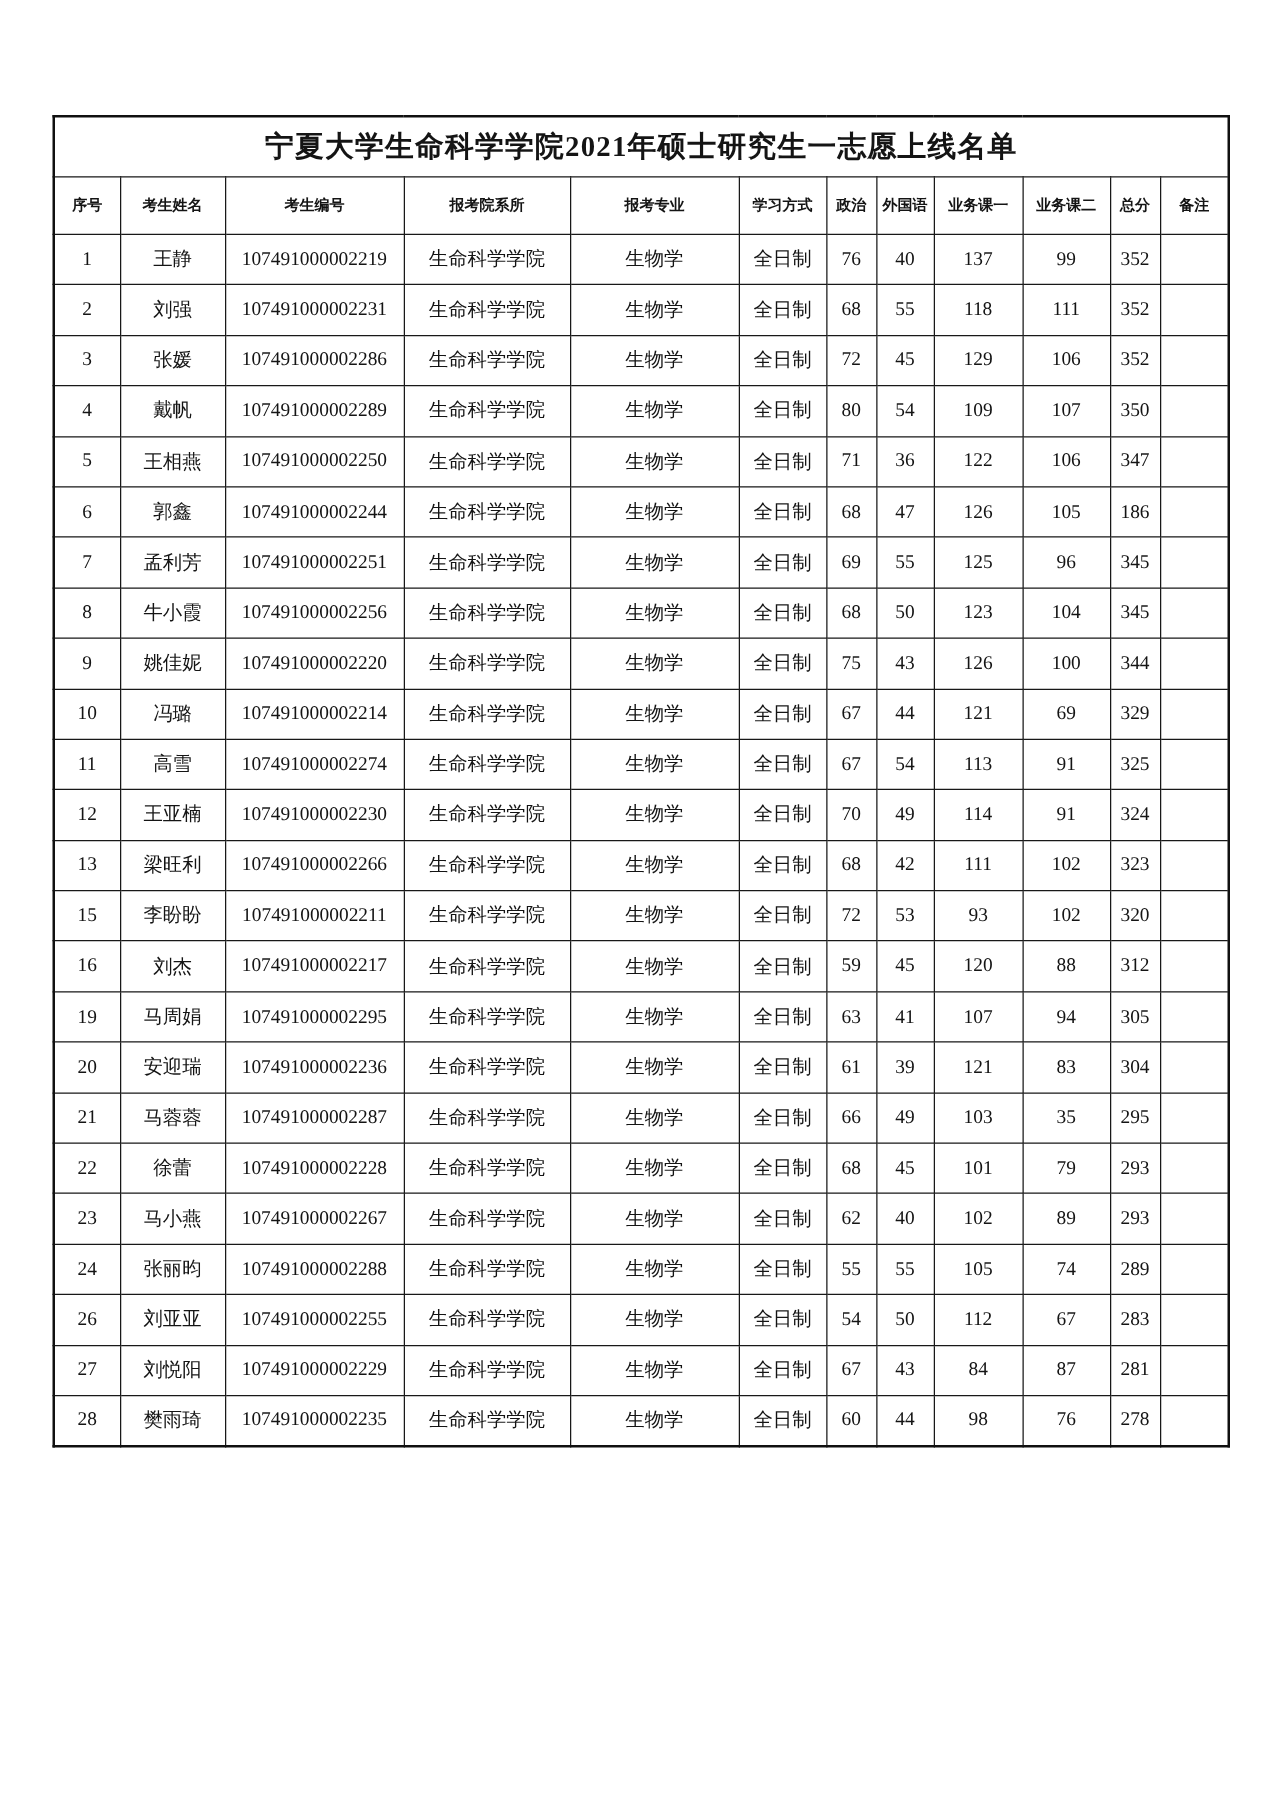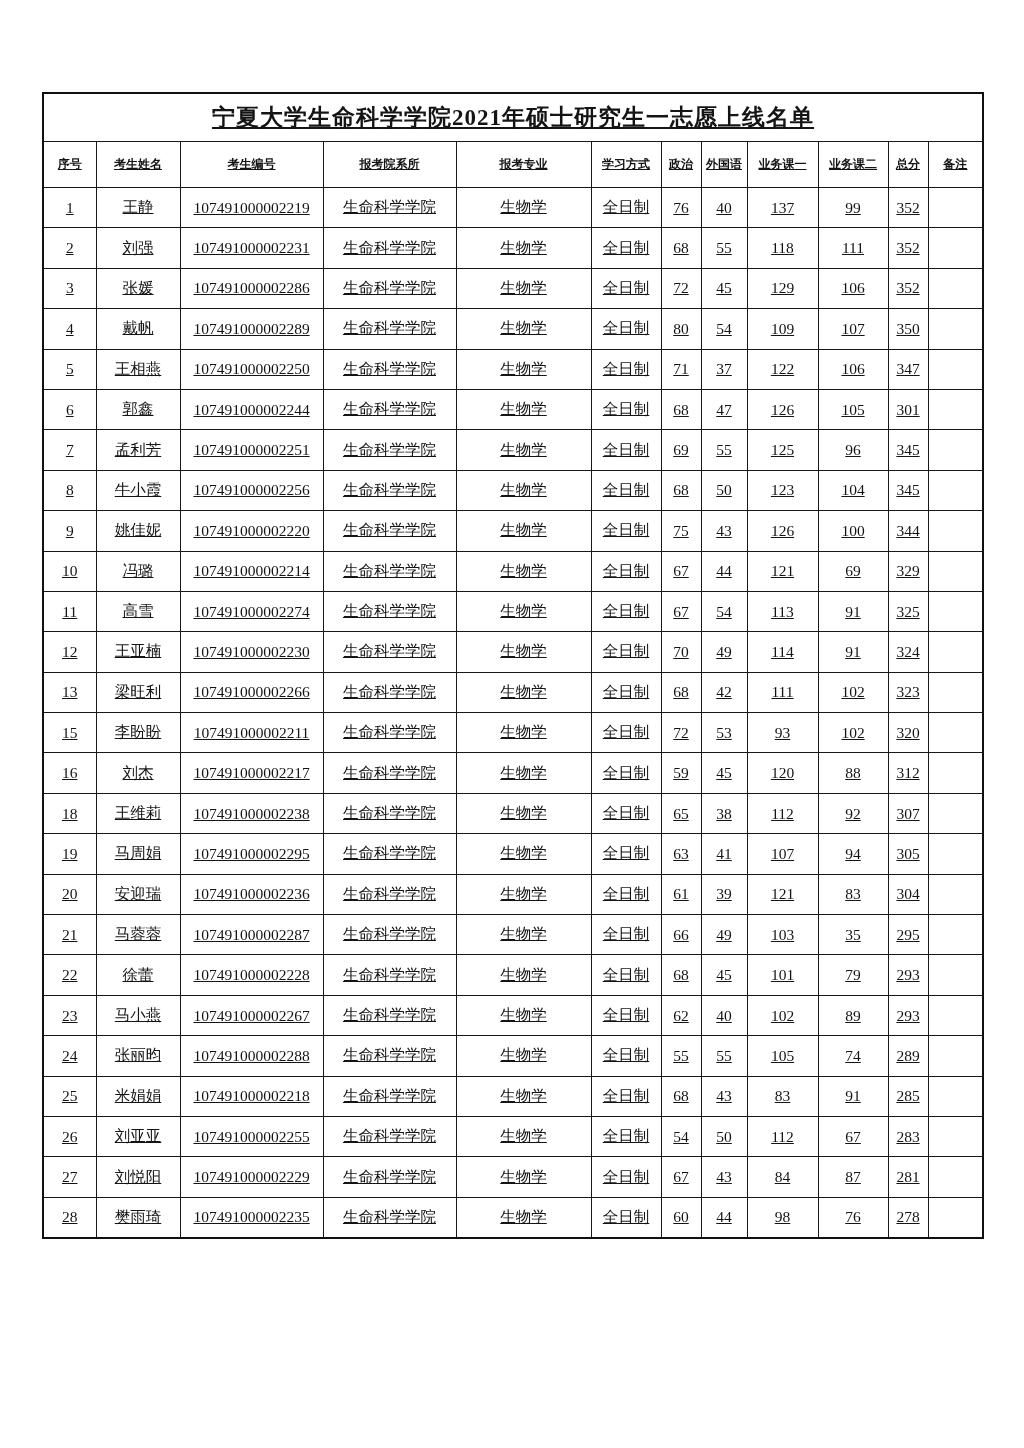--- a/index.html
+++ b/index.html
@@ -22,21 +22,20 @@
     background: #ffffff;
   }
   table.roster {
     position: absolute;
     left: 42px;
     top: 92px;
     width: 940px;
     border-collapse: collapse;
     table-layout: fixed;
     border: 2px solid #101010;
-    text-decoration: underline;
   }
   table.roster th, table.roster td {
     border: 1.5px solid #181818;
     text-align: center;
     vertical-align: middle;
     padding: 0 2px;
     overflow: hidden;
     white-space: nowrap;
   }
   tr.title-row th {
@@ -167,38 +166,38 @@
           <td></td>
         </tr>
         <tr>
           <td>5</td>
           <td>王相燕</td>
           <td>107491000002250</td>
           <td>生命科学学院</td>
           <td>生物学</td>
           <td>全日制</td>
           <td>71</td>
-          <td>37</td>
+          <td>36</td>
           <td>122</td>
           <td>106</td>
           <td>347</td>
           <td></td>
         </tr>
         <tr>
           <td>6</td>
           <td>郭鑫</td>
           <td>107491000002244</td>
           <td>生命科学学院</td>
           <td>生物学</td>
           <td>全日制</td>
           <td>68</td>
           <td>47</td>
           <td>126</td>
           <td>105</td>
-          <td>301</td>
+          <td>186</td>
           <td></td>
         </tr>
         <tr>
           <td>7</td>
           <td>孟利芳</td>
           <td>107491000002251</td>
           <td>生命科学学院</td>
           <td>生物学</td>
           <td>全日制</td>
           <td>69</td>
@@ -314,34 +313,20 @@
           <td>生物学</td>
           <td>全日制</td>
           <td>59</td>
           <td>45</td>
           <td>120</td>
           <td>88</td>
           <td>312</td>
           <td></td>
         </tr>
         <tr>
-          <td>18</td>
-          <td>王维莉</td>
-          <td>107491000002238</td>
-          <td>生命科学学院</td>
-          <td>生物学</td>
-          <td>全日制</td>
-          <td>65</td>
-          <td>38</td>
-          <td>112</td>
-          <td>92</td>
-          <td>307</td>
-          <td></td>
-        </tr>
-        <tr>
           <td>19</td>
           <td>马周娟</td>
           <td>107491000002295</td>
           <td>生命科学学院</td>
           <td>生物学</td>
           <td>全日制</td>
           <td>63</td>
           <td>41</td>
           <td>107</td>
           <td>94</td>
@@ -412,34 +397,20 @@
           <td>生物学</td>
           <td>全日制</td>
           <td>55</td>
           <td>55</td>
           <td>105</td>
           <td>74</td>
           <td>289</td>
           <td></td>
         </tr>
         <tr>
-          <td>25</td>
-          <td>米娟娟</td>
-          <td>107491000002218</td>
-          <td>生命科学学院</td>
-          <td>生物学</td>
-          <td>全日制</td>
-          <td>68</td>
-          <td>43</td>
-          <td>83</td>
-          <td>91</td>
-          <td>285</td>
-          <td></td>
-        </tr>
-        <tr>
           <td>26</td>
           <td>刘亚亚</td>
           <td>107491000002255</td>
           <td>生命科学学院</td>
           <td>生物学</td>
           <td>全日制</td>
           <td>54</td>
           <td>50</td>
           <td>112</td>
           <td>67</td>

